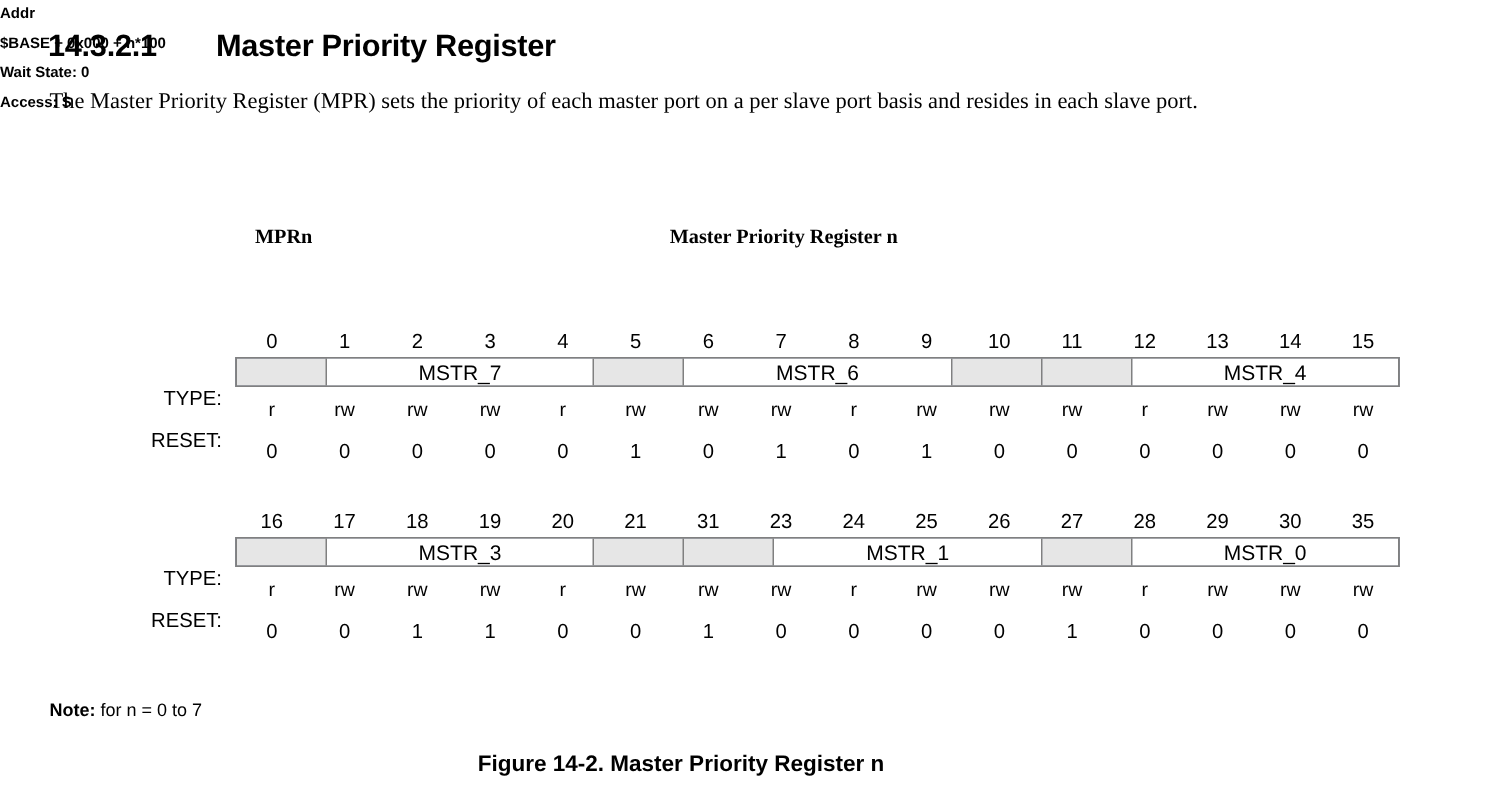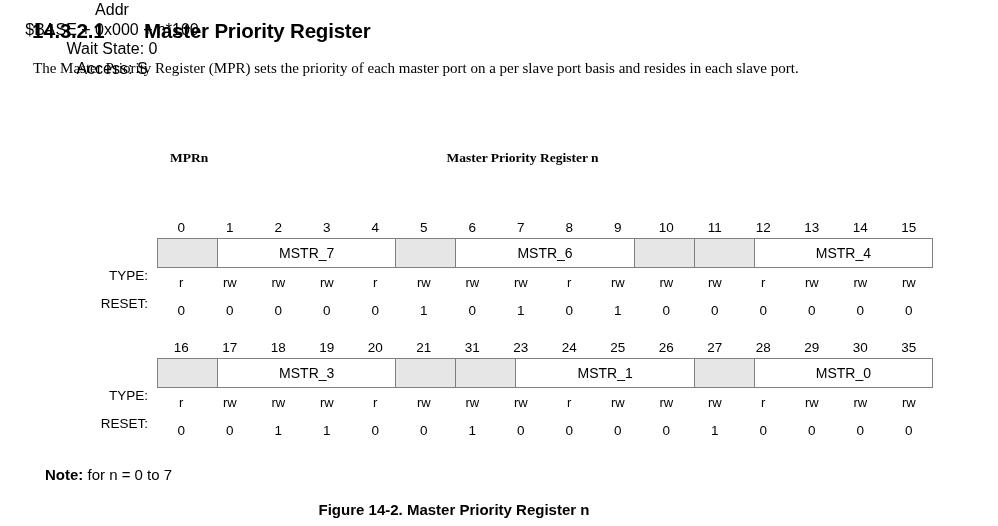--- a/index.html
+++ b/index.html
@@ -69,25 +69,24 @@
     top: 150px;
     width: 998px;
     text-align: center;
     padding-left: 47px;
     box-sizing: border-box;
   }
   #addr-block {
     left: 748px;
     top: 114px;
     width: 224px;
-    text-align: center;
     line-height: 19.5px;
     font-family: "Liberation Sans", sans-serif;
-    font-weight: normal;
-    font-size: 16px;
+    font-weight: bold;
+    font-size: 10px;
   }
 
   
   .reg-block {
     position: absolute;
     left: 157px;
     width: 776px;
   }
   #reg-block-hi { top: 212px; }
   #reg-block-lo { top: 332px; }
@@ -103,21 +102,21 @@
     text-align: center;
     font-family: "Liberation Sans", sans-serif;
     font-size: 13.5px;
     line-height: 15px;
     padding-bottom: 3px;
   }
 
   .reg-row {
     display: flex;
     width: 776px;
-    height: 30px;
+    height: 20px;
     border: 1.5px solid #808080;
     box-sizing: border-box;
     background: #0f172a;
   }
   .cell {
     box-sizing: border-box;
     border-right: 1.5px solid #808080;
     display: flex;
     align-items: center;
     justify-content: center;
@@ -154,24 +153,24 @@
     margin-right: 9px;
     font-family: "Liberation Sans", sans-serif;
     font-size: 13.5px;
     white-space: nowrap;
   }
   .attr-wrap { position: relative; }
 
   
   #note {
     position: absolute;
-    left: 45px;
+    left: 33px;
     top: 466px;
     font-family: "Liberation Sans", sans-serif;
-    font-size: 15px;
+    font-size: 12px;
     white-space: nowrap;
   }
   #note .note-kw { font-weight: bold; }
   #figure-caption {
     position: absolute;
     left: 0;
     top: 501px;
     width: 908px;
     text-align: center;
     font-family: "Liberation Sans", sans-serif;

